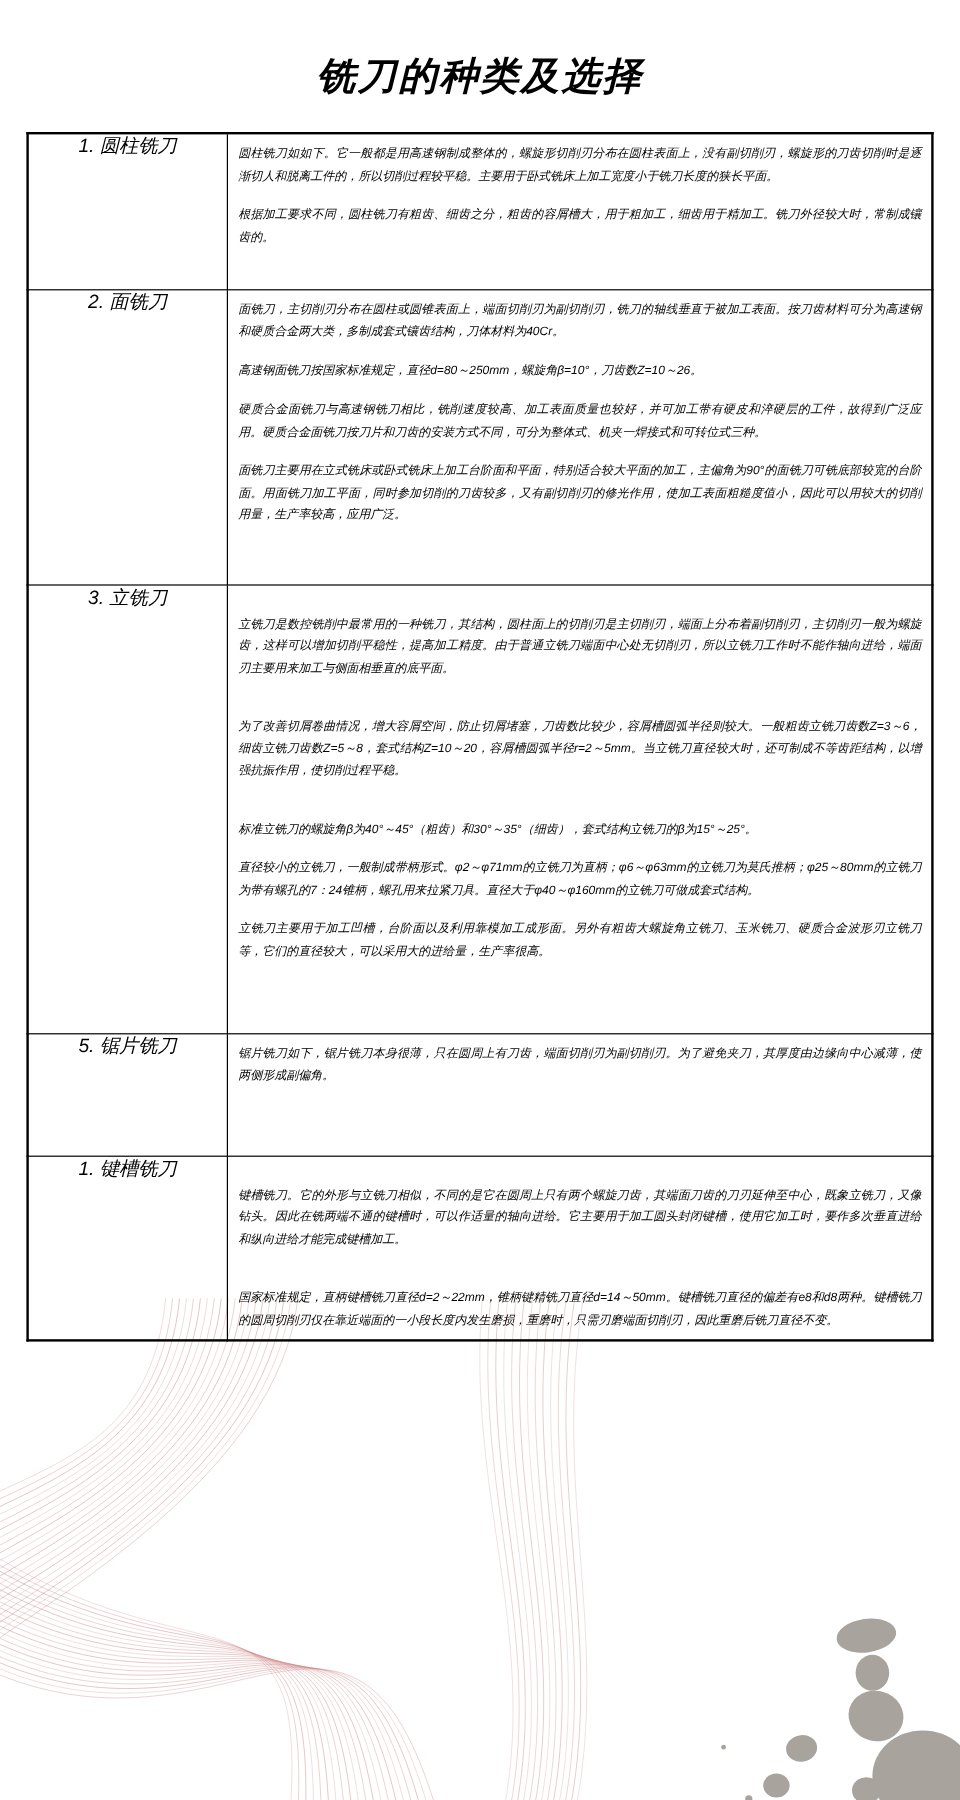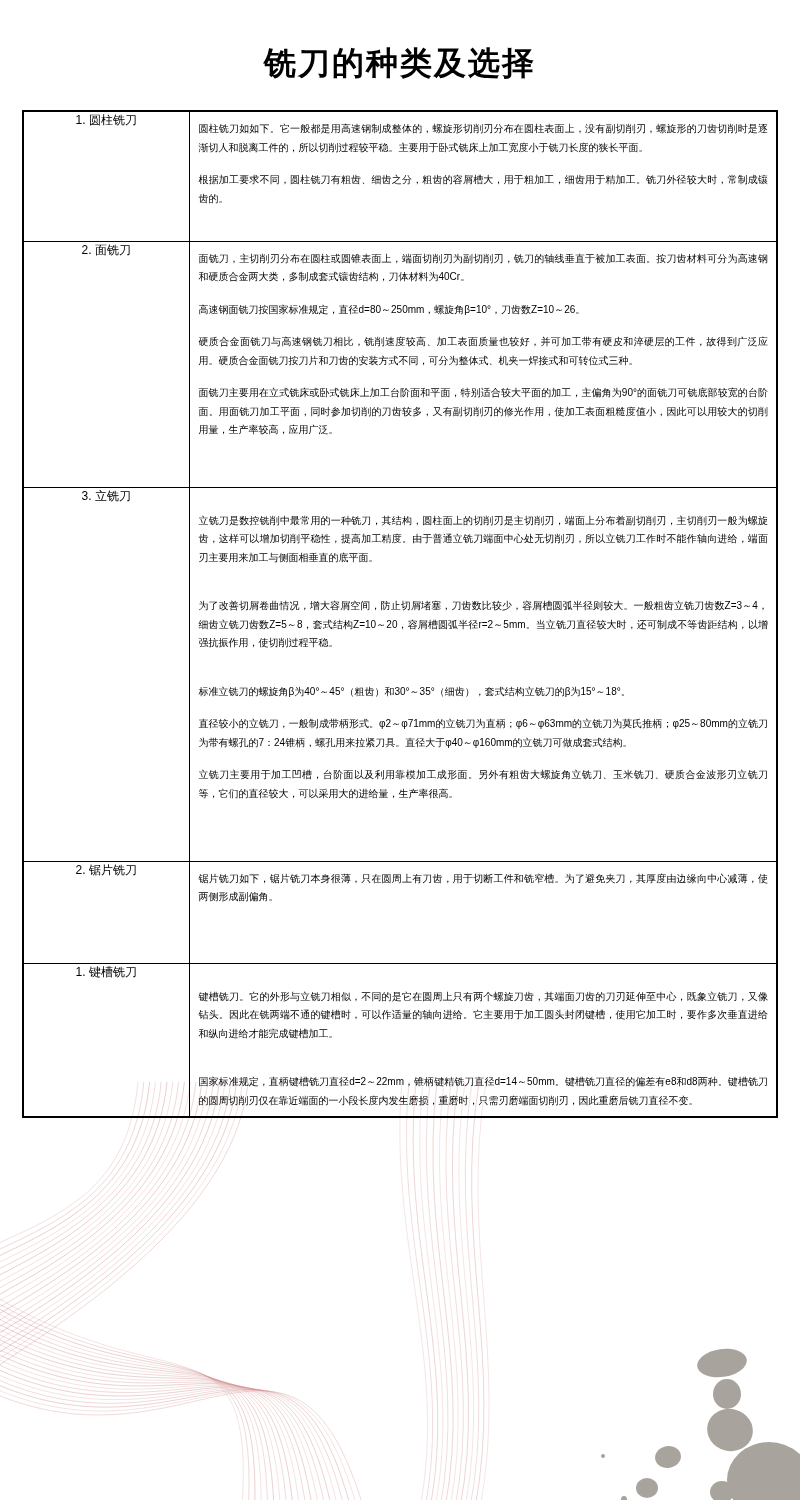--- a/index.html
+++ b/index.html
@@ -8,21 +8,21 @@
     position:relative;
     background:#ffffff;
     font-family:"Liberation Sans","DejaVu Sans",sans-serif;
     color:#000;
   }
   #decor-layer {
     position:absolute; left:0; top:0; width:800px; height:1500px;
     pointer-events:none; z-index:0;
   }
   #content {
-    position:relative; z-index:1; width:800px;
+    position:relative; z-index:1; width:800px;font-style:italic;
   }
   h1.title {
     text-align:center;
     font-size:32px;
     font-weight:bold;
     letter-spacing:2px;
     padding-top:42px;
   }
   p.intro {
     margin:50px 16px 0 16px;
@@ -39,21 +39,21 @@
     background:transparent;
   }
   table.cutter-table td {
     border:1px solid #000;
     vertical-align:top;
   }
   td.label-cell {
     width:166px;
     text-align:center;
     vertical-align:middle;
-    font-size:12px;
+    font-size:16px;
   }
   td.desc-cell {
     padding:8px 8px 6px 9px;
     font-size:10px;
     line-height:18.5px;
     text-align:justify;
   }
   td.desc-cell p { margin-bottom:14px; }
   td.desc-cell p.gap2 { margin-bottom:30px;margin-top:16px; }
   td.desc-cell p:last-child { margin-bottom:0; }
@@ -160,30 +160,30 @@
             <p>面铣刀，主切削刃分布在圆柱或圆锥表面上，端面切削刃为副切削刃，铣刀的轴线垂直于被加工表面。按刀齿材料可分为高速钢和硬质合金两大类，多制成套式镶齿结构，刀体材料为40Cr。</p>
             <p>高速钢面铣刀按国家标准规定，直径d=80～250mm，螺旋角β=10°，刀齿数Z=10～26。</p>
             <p>硬质合金面铣刀与高速钢铣刀相比，铣削速度较高、加工表面质量也较好，并可加工带有硬皮和淬硬层的工件，故得到广泛应用。硬质合金面铣刀按刀片和刀齿的安装方式不同，可分为整体式、机夹一焊接式和可转位式三种。</p>
             <p>面铣刀主要用在立式铣床或卧式铣床上加工台阶面和平面，特别适合较大平面的加工，主偏角为90°的面铣刀可铣底部较宽的台阶面。用面铣刀加工平面，同时参加切削的刀齿较多，又有副切削刃的修光作用，使加工表面粗糙度值小，因此可以用较大的切削用量，生产率较高，应用广泛。</p>
           </td>
         </tr>
         <tr>
           <td class="label-cell">3. 立铣刀</td>
           <td class="desc-cell">
             <p class="gap2">立铣刀是数控铣削中最常用的一种铣刀，其结构，圆柱面上的切削刃是主切削刃，端面上分布着副切削刃，主切削刃一般为螺旋齿，这样可以增加切削平稳性，提高加工精度。由于普通立铣刀端面中心处无切削刃，所以立铣刀工作时不能作轴向进给，端面刃主要用来加工与侧面相垂直的底平面。</p>
-            <p class="gap2">为了改善切屑卷曲情况，增大容屑空间，防止切屑堵塞，刀齿数比较少，容屑槽圆弧半径则较大。一般粗齿立铣刀齿数Z=3～4，细齿立铣刀齿数Z=5～8，套式结构Z=10～20，容屑槽圆弧半径r=2～5mm。当立铣刀直径较大时，还可制成不等齿距结构，以增强抗振作用，使切削过程平稳。</p>
-            <p>标准立铣刀的螺旋角β为40°～45°（粗齿）和30°～35°（细齿），套式结构立铣刀的β为15°～18°。</p>
+            <p class="gap2">为了改善切屑卷曲情况，增大容屑空间，防止切屑堵塞，刀齿数比较少，容屑槽圆弧半径则较大。一般粗齿立铣刀齿数Z=3～6，细齿立铣刀齿数Z=5～8，套式结构Z=10～20，容屑槽圆弧半径r=2～5mm。当立铣刀直径较大时，还可制成不等齿距结构，以增强抗振作用，使切削过程平稳。</p>
+            <p>标准立铣刀的螺旋角β为40°～45°（粗齿）和30°～35°（细齿），套式结构立铣刀的β为15°～25°。</p>
             <p>直径较小的立铣刀，一般制成带柄形式。φ2～φ71mm的立铣刀为直柄；φ6～φ63mm的立铣刀为莫氏推柄；φ25～80mm的立铣刀为带有螺孔的7：24锥柄，螺孔用来拉紧刀具。直径大于φ40～φ160mm的立铣刀可做成套式结构。</p>
             <p>立铣刀主要用于加工凹槽，台阶面以及利用靠模加工成形面。另外有粗齿大螺旋角立铣刀、玉米铣刀、硬质合金波形刃立铣刀等，它们的直径较大，可以采用大的进给量，生产率很高。</p>
           </td>
         </tr>
         <tr>
-          <td class="label-cell">2. 锯片铣刀</td>
+          <td class="label-cell">5. 锯片铣刀</td>
           <td class="desc-cell">
-            <p>锯片铣刀如下，锯片铣刀本身很薄，只在圆周上有刀齿，用于切断工件和铣窄槽。为了避免夹刀，其厚度由边缘向中心减薄，使两侧形成副偏角。</p>
+            <p>锯片铣刀如下，锯片铣刀本身很薄，只在圆周上有刀齿，端面切削刃为副切削刃。为了避免夹刀，其厚度由边缘向中心减薄，使两侧形成副偏角。</p>
           </td>
         </tr>
         <tr>
           <td class="label-cell">1. 键槽铣刀</td>
           <td class="desc-cell">
             <p class="gap2">键槽铣刀。它的外形与立铣刀相似，不同的是它在圆周上只有两个螺旋刀齿，其端面刀齿的刀刃延伸至中心，既象立铣刀，又像钻头。因此在铣两端不通的键槽时，可以作适量的轴向进给。它主要用于加工圆头封闭键槽，使用它加工时，要作多次垂直进给和纵向进给才能完成键槽加工。</p>
             <p>国家标准规定，直柄键槽铣刀直径d=2～22mm，锥柄键精铣刀直径d=14～50mm。键槽铣刀直径的偏差有e8和d8两种。键槽铣刀的圆周切削刃仅在靠近端面的一小段长度内发生磨损，重磨时，只需刃磨端面切削刃，因此重磨后铣刀直径不变。</p>
           </td>
         </tr>
       </tbody>

